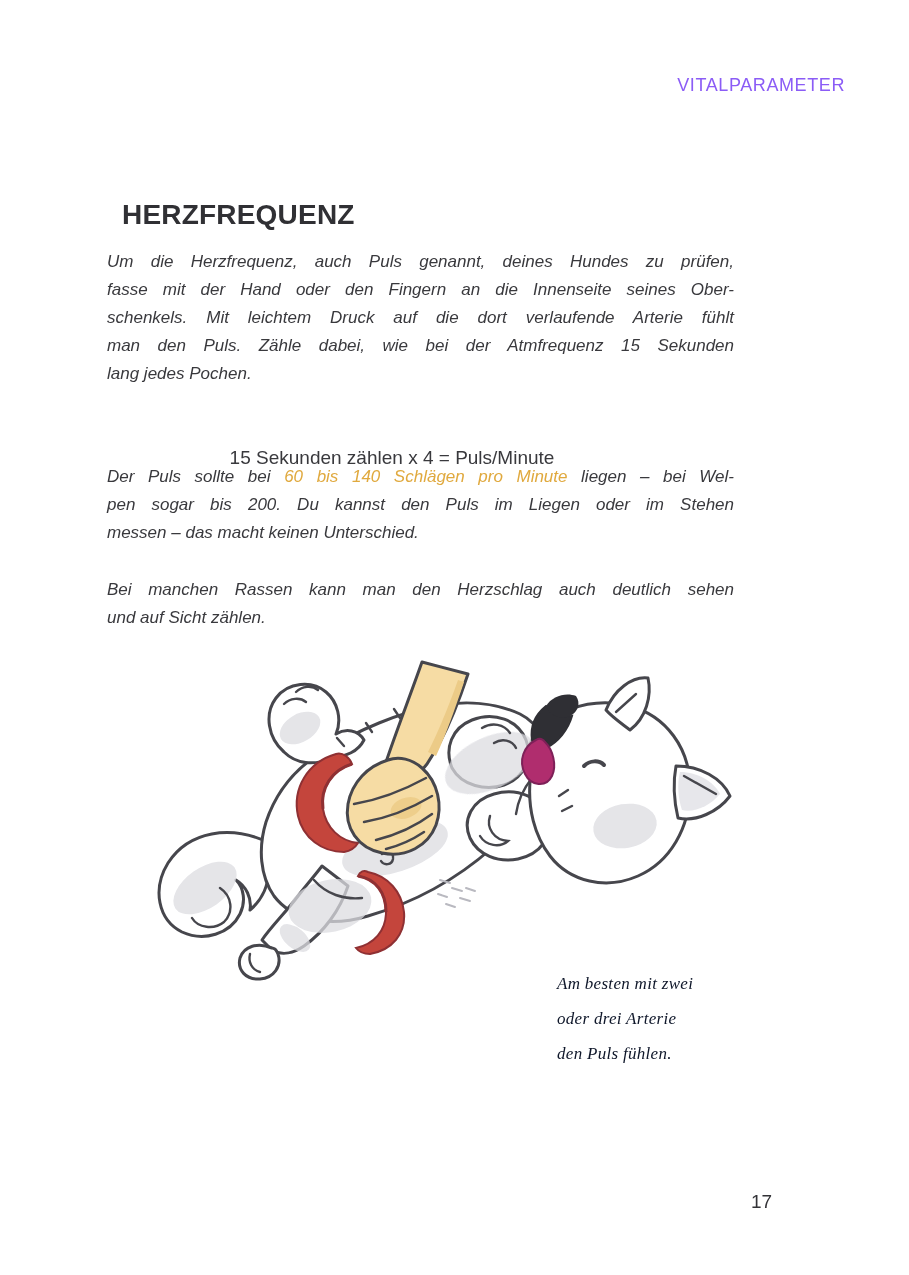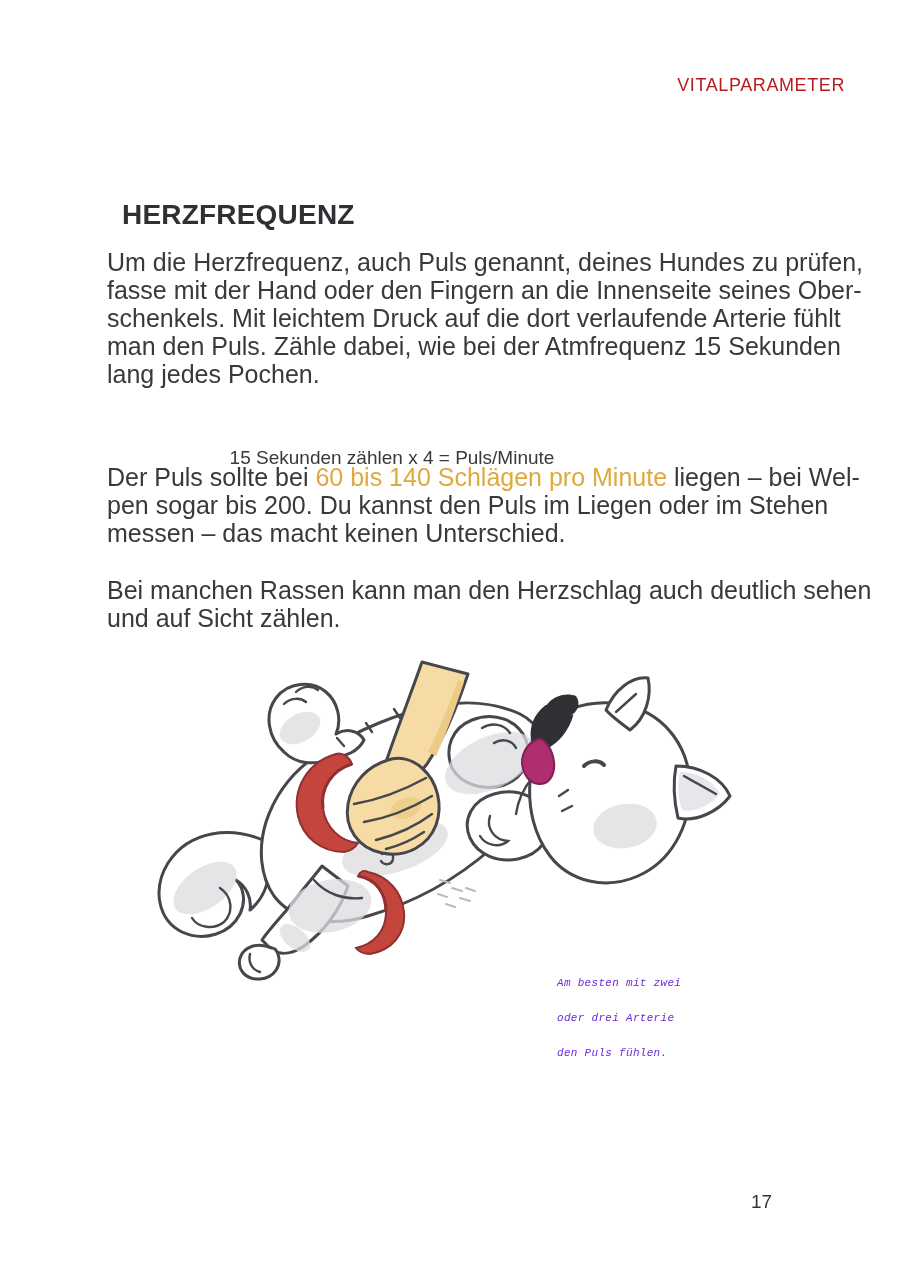--- a/index.html
+++ b/index.html
@@ -6,43 +6,43 @@
   .page{
     position:relative;
     width:909px;height:1275px;
     background:#ffffff;
     font-family:"Liberation Sans", sans-serif;
     color:#39393D;
     overflow:hidden;
   }
   .running-header{
     position:absolute; top:75px; right:64px;
-    font-size:18px; letter-spacing:0.6px; color:#b91c1c;
+    font-size:18px; letter-spacing:0.6px; color:#8b5cf6;
   }
   .chapter-title{
     position:absolute; left:107px; top:184px;
     font-size:28px; font-weight:700; letter-spacing:0.2px; color:#303034;
   }
   .bodycol{ position:absolute; left:107px; width:627px; }
   .bline{
-    font-size:25px; line-height:28px; height:28px;
+    font-size:17px; line-height:28px; height:28px;
     text-align:justify; text-align-last:justify;
-    white-space:nowrap; color:#39393D;
+    white-space:nowrap; color:#39393D;font-style:italic;
   }
   .bline.last{ text-align:right; text-align-last:left; white-space:normal; }
   .formula{
     position:absolute; left:107px; top:411px; width:570px;
     font-size:19px; text-align:center; color:#39393D;margin-top:36px;
   }
   .hl{ color:#E0A93E; }
   .figure{ position:absolute; left:100px; top:648px; width:650px; height:362px; }
   .fig-caption{
     position:absolute; left:557px; top:966px; width:210px;
-    font-family:Liberation Mono, monospace; font-style:italic;
-    font-size:11px; line-height:35px; letter-spacing:0.3px; color:#6d28d9;
+    font-family:Liberation Serif, serif; font-style:italic;
+    font-size:17px; line-height:35px; letter-spacing:0.3px; color:#0f172a;
   }
   .page-number{
     position:absolute; left:751px; top:1191px;
     font-size:19px; color:#333337;text-align:right;
   }
 </style>
 </head>
 <body>
 
 <div class="page">

